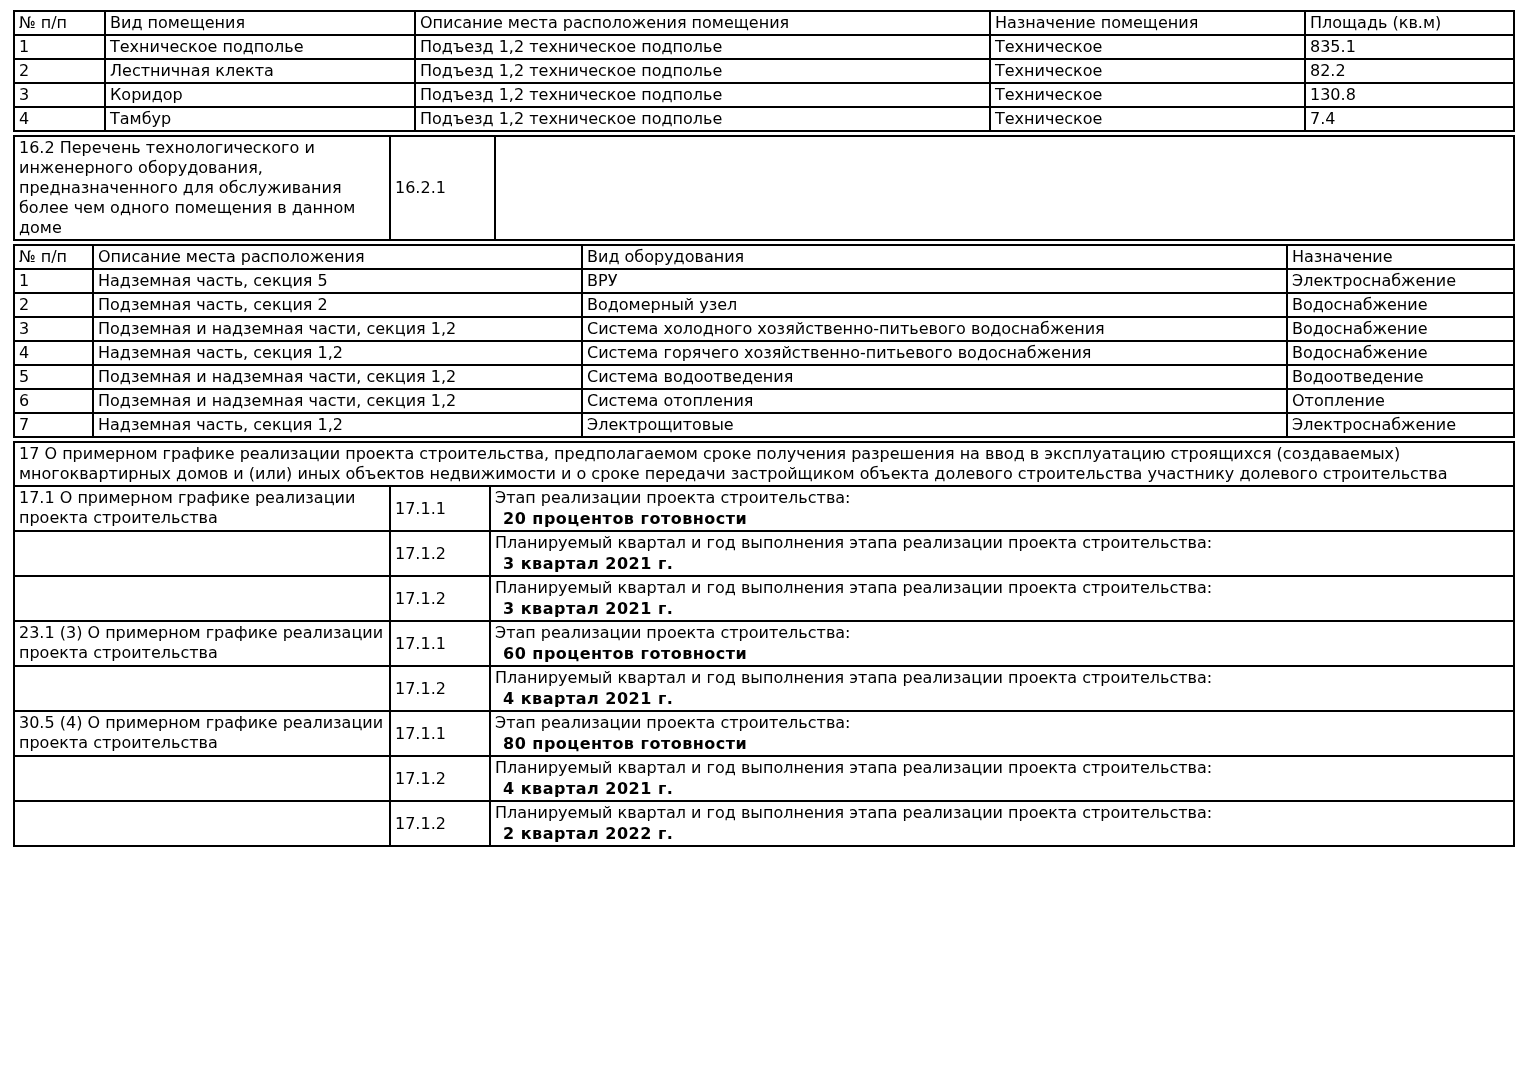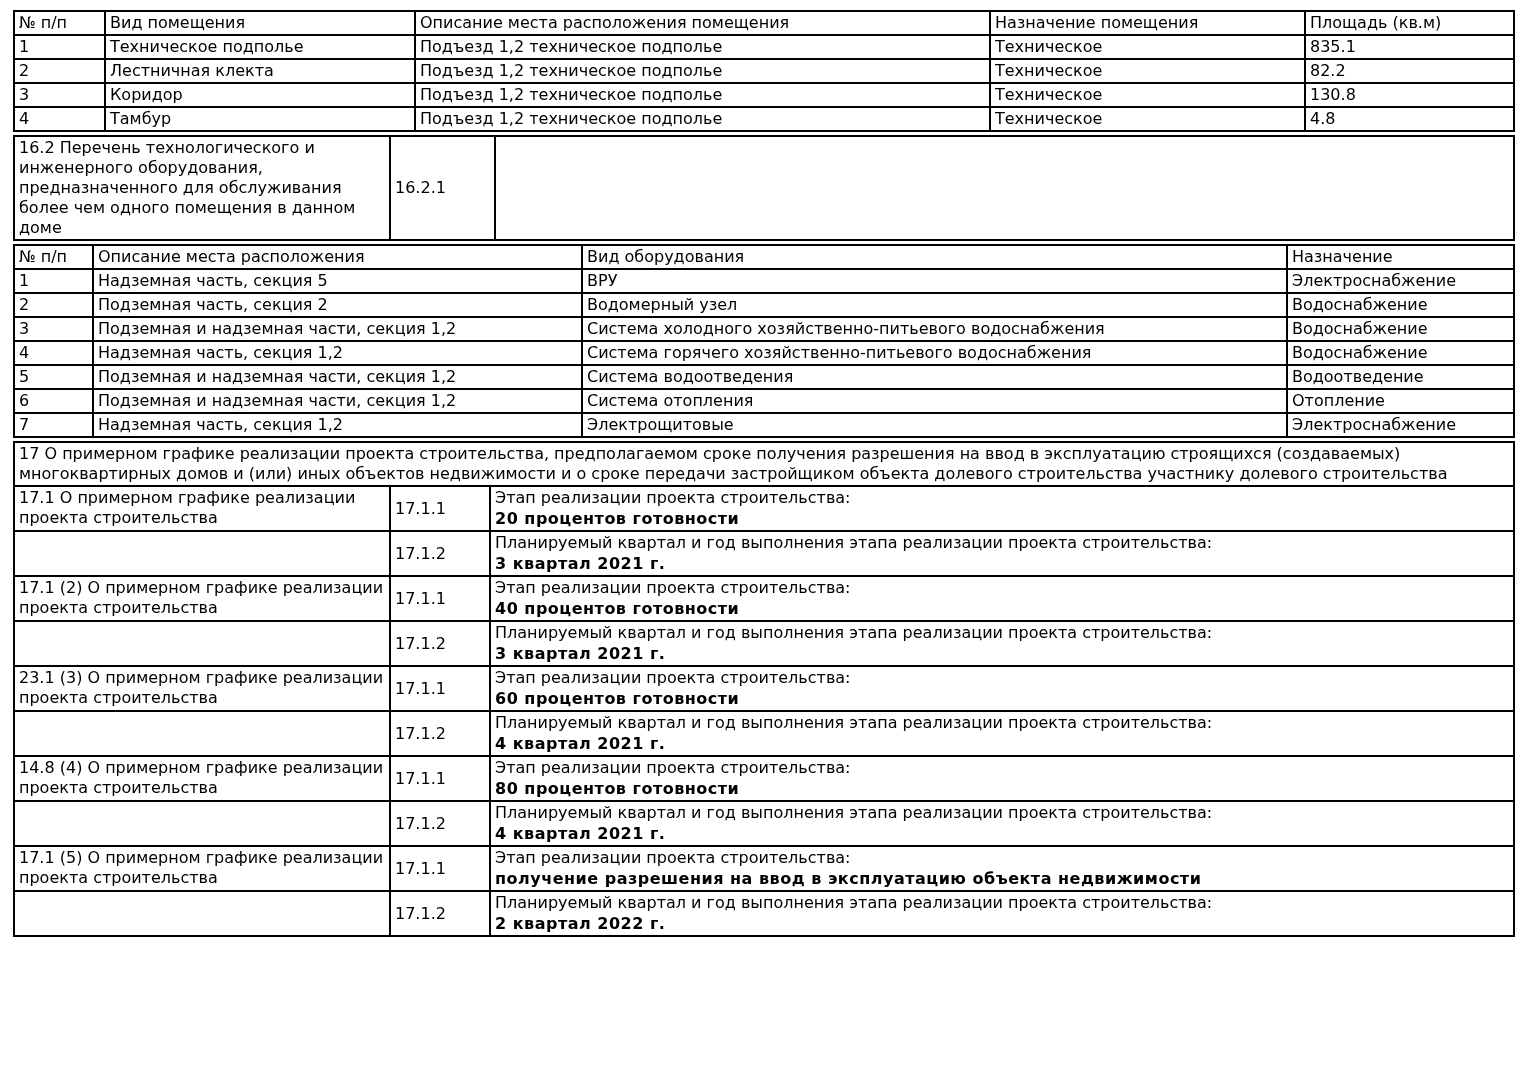--- a/index.html
+++ b/index.html
@@ -27,20 +27,21 @@
   .t-rows td { height: 24px; white-space: nowrap; }
   .note-row td { height: 102px; }
   .pre { white-space: pre-line; }
   .vmid { vertical-align: middle; }
   .sec17-head td { height: 42px; margin-left: 48px; }
   .sched-row td { height: 44px; }
   .stage-value {
     font-weight: bold;
     letter-spacing: 0.5px;
     margin-top: 1px;
+    margin-left: 8px;
   }
 </style>
 </head>
 <body>
 
 <div class="page">
 
   <table class="t-rows">
     <colgroup>
         <col style="width:91px">
@@ -76,21 +77,21 @@
       <td>Коридор</td>
       <td>Подъезд 1,2 техническое подполье</td>
       <td>Техническое</td>
       <td>130.8</td>
     </tr>
     <tr>
       <td>4</td>
       <td>Тамбур</td>
       <td>Подъезд 1,2 техническое подполье</td>
       <td>Техническое</td>
-      <td>4.8</td>
+      <td>7.4</td>
     </tr>
   </tbody>
     </table>
 
   <table>
     <colgroup>
         <col style="width:376px">
         <col style="width:105px">
         <col style="width:1019px">
       </colgroup>
@@ -190,29 +191,20 @@
     <tr class="sched-row">
       <td></td>
       <td class="vmid">17.1.2</td>
       <td>
         <div>Планируемый квартал и год выполнения этапа реализации проекта строительства:</div>
         <div class="stage-value">3 квартал 2021 г.</div>
       </td>
     </tr>
 
     <tr class="sched-row">
-      <td class="pre">17.1 (2) О примерном графике реализации
-проекта строительства</td>
-      <td class="vmid">17.1.1</td>
-      <td>
-        <div>Этап реализации проекта строительства:</div>
-        <div class="stage-value">40 процентов готовности</div>
-      </td>
-    </tr>
-    <tr class="sched-row">
       <td></td>
       <td class="vmid">17.1.2</td>
       <td>
         <div>Планируемый квартал и год выполнения этапа реализации проекта строительства:</div>
         <div class="stage-value">3 квартал 2021 г.</div>
       </td>
     </tr>
 
     <tr class="sched-row">
       <td class="pre">23.1 (3) О примерном графике реализации
@@ -226,47 +218,38 @@
     <tr class="sched-row">
       <td></td>
       <td class="vmid">17.1.2</td>
       <td>
         <div>Планируемый квартал и год выполнения этапа реализации проекта строительства:</div>
         <div class="stage-value">4 квартал 2021 г.</div>
       </td>
     </tr>
 
     <tr class="sched-row">
-      <td class="pre">14.8 (4) О примерном графике реализации
+      <td class="pre">30.5 (4) О примерном графике реализации
 проекта строительства</td>
       <td class="vmid">17.1.1</td>
       <td>
         <div>Этап реализации проекта строительства:</div>
         <div class="stage-value">80 процентов готовности</div>
       </td>
     </tr>
     <tr class="sched-row">
       <td></td>
       <td class="vmid">17.1.2</td>
       <td>
         <div>Планируемый квартал и год выполнения этапа реализации проекта строительства:</div>
         <div class="stage-value">4 квартал 2021 г.</div>
       </td>
     </tr>
 
     <tr class="sched-row">
-      <td class="pre">17.1 (5) О примерном графике реализации
-проекта строительства</td>
-      <td class="vmid">17.1.1</td>
-      <td>
-        <div>Этап реализации проекта строительства:</div>
-        <div class="stage-value">получение разрешения на ввод в эксплуатацию объекта недвижимости</div>
-      </td>
-    </tr>
-    <tr class="sched-row">
       <td></td>
       <td class="vmid">17.1.2</td>
       <td>
         <div>Планируемый квартал и год выполнения этапа реализации проекта строительства:</div>
         <div class="stage-value">2 квартал 2022 г.</div>
       </td>
     </tr>
   </tbody>
     </table>
 

